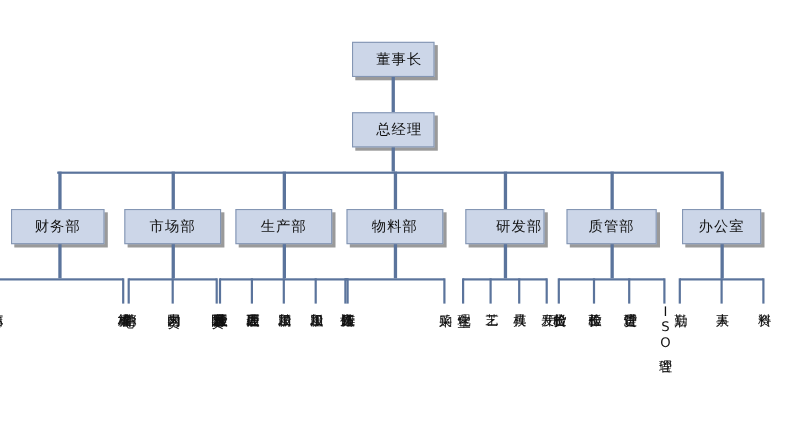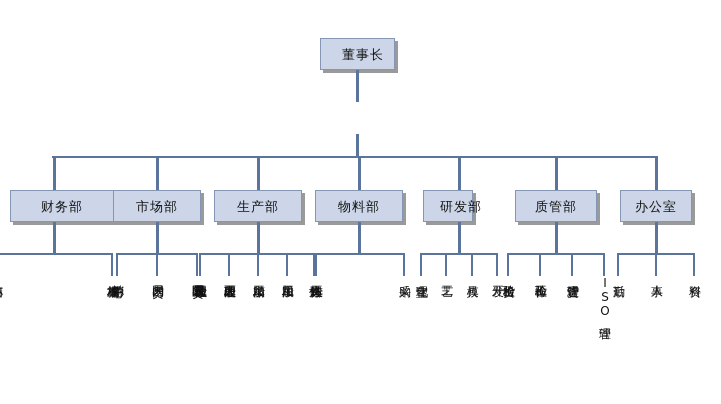--- a/index.html
+++ b/index.html
@@ -64,28 +64,29 @@
 </style>
 </head>
 <body>
 
 <div id="org-chart">
 
   <div class="node-box top" style="left:320px; top:38px; width:75px; height:32px;">董事长</div>
 
   <div class="conn v" style="left:356px; top:70px; width:3px; height:32px;"></div>
 
+  <div class="node-box top" style="left:320px; top:102px; width:75px; height:32px;">总经理</div>
 
   <div class="conn v" style="left:356px; top:134px; width:3px; height:22px;"></div>
 
   <div class="conn h" style="left:52px; top:156px; width:605px; height:2px;"></div>
 
   <div id="dept-layer">
       <div class="conn v" style="left:53px; top:156px; width:3px; height:34px;"></div>
-      <div class="node-box" style="left:10px; top:190px; width:104px; height:32px;text-align:center;">财务部</div>
+      <div class="node-box" style="left:10px; top:190px; width:85px; height:32px;text-align:center;">财务部</div>
       <div class="conn v" style="left:53px; top:222px; width:3px; height:31px;"></div>
       <div class="conn h" style="left:-4px; top:253px; width:116px; height:2px;"></div>
       <div class="leaf-label" style="left:-10px; top:276px;">结算中心</div>
       <div class="conn v" style="left:111px; top:253px; width:2px; height:23px;"></div>
       <div class="leaf-label" style="left:106px; top:276px;">成本核算</div>
       <div class="conn v" style="left:156px; top:156px; width:3px; height:34px;"></div>
       <div class="node-box" style="left:113px; top:190px; width:88px; height:32px;">市场部</div>
       <div class="conn v" style="left:156px; top:222px; width:3px; height:31px;"></div>
       <div class="conn h" style="left:117px; top:253px; width:80px; height:2px;"></div>
       <div class="conn v" style="left:116px; top:253px; width:2px; height:23px;"></div>
@@ -110,21 +111,21 @@
       <div class="leaf-label" style="left:310px; top:276px;">铸造工段</div>
       <div class="conn v" style="left:358px; top:156px; width:3px; height:34px;"></div>
       <div class="node-box" style="left:315px; top:190px; width:88px; height:32px;text-align:right;">物料部</div>
       <div class="conn v" style="left:358px; top:222px; width:3px; height:31px;"></div>
       <div class="conn h" style="left:314px; top:253px; width:90px; height:2px;"></div>
       <div class="conn v" style="left:313px; top:253px; width:2px; height:23px;"></div>
       <div class="leaf-label" style="left:308px; top:276px;">外协</div>
       <div class="conn v" style="left:403px; top:253px; width:2px; height:23px;"></div>
       <div class="leaf-label" style="left:398px; top:276px;">采购</div>
       <div class="conn v" style="left:458px; top:156px; width:3px; height:34px;"></div>
-      <div class="node-box" style="left:423px; top:190px; width:50px; height:32px;padding-left:26px;">研发部</div>
+      <div class="node-box" style="left:423px; top:190px; width:72px; height:32px;padding-left:26px;">研发部</div>
       <div class="conn v" style="left:458px; top:222px; width:3px; height:31px;"></div>
       <div class="conn h" style="left:421px; top:253px; width:76px; height:2px;"></div>
       <div class="conn v" style="left:420px; top:253px; width:2px; height:23px;"></div>
       <div class="leaf-label" style="left:415px; top:276px;">理化室</div>
       <div class="conn v" style="left:445.3333333333333px; top:253px; width:2px; height:23px;"></div>
       <div class="leaf-label" style="left:440.3333333333333px; top:276px;">工艺</div>
       <div class="conn v" style="left:470.6666666666667px; top:253px; width:2px; height:23px;"></div>
       <div class="leaf-label" style="left:465.6666666666667px; top:276px;">模具</div>
       <div class="conn v" style="left:496px; top:253px; width:2px; height:23px;"></div>
       <div class="leaf-label" style="left:491px; top:276px;">开发</div>

